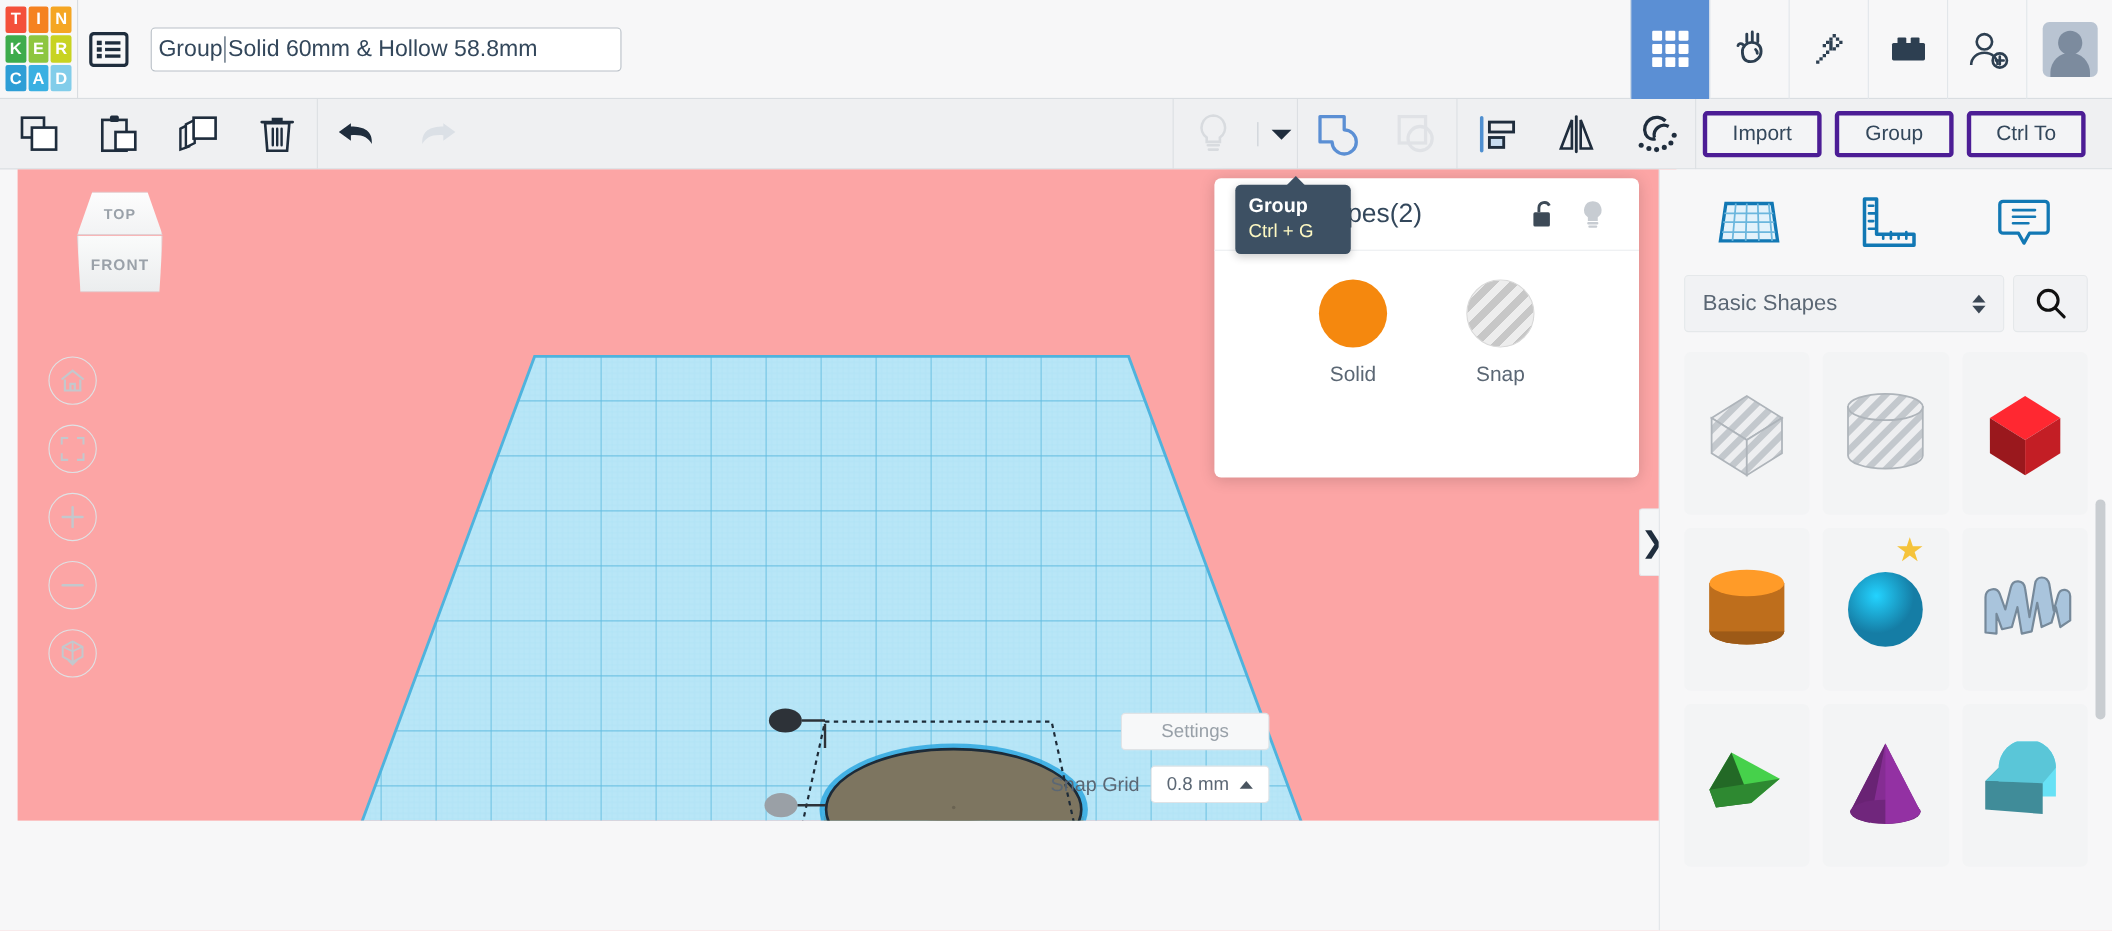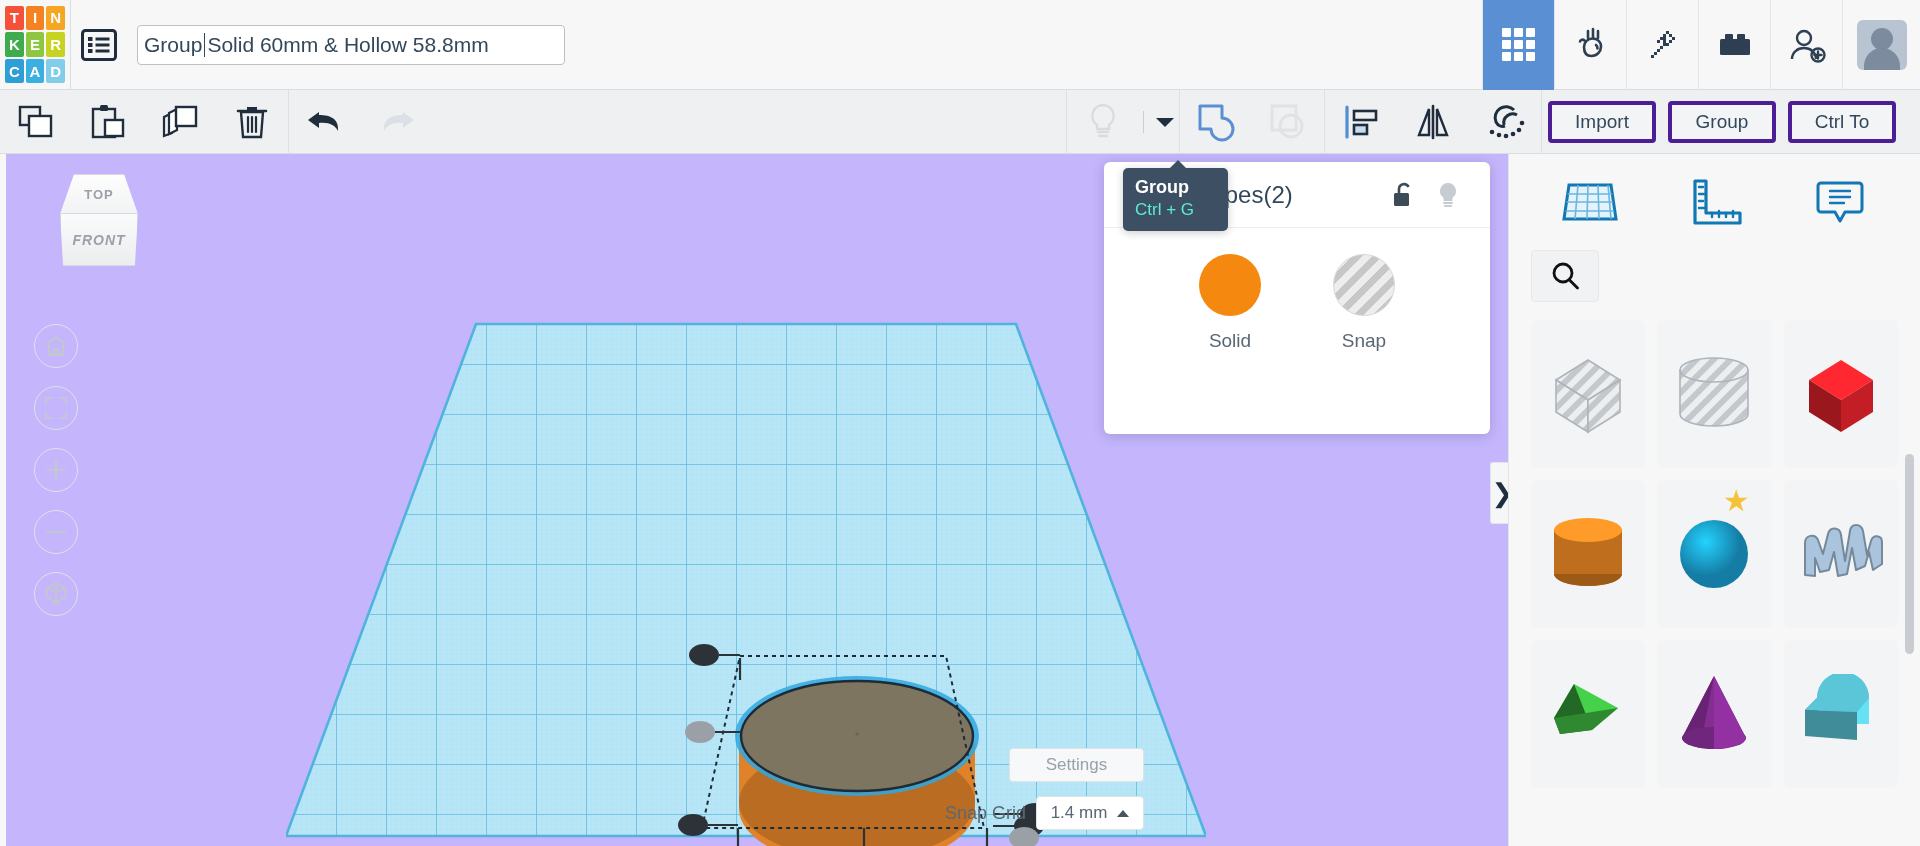--- a/index.html
+++ b/index.html
@@ -85,41 +85,41 @@
   .txt-btn {
     height: 42px; min-width: 108px; padding: 0 20px; margin: 0 6px;
     border: 4px solid #4c1d95; border-radius: 4px; background: #f3f4f6;
     font-size: 19px; color: #33475b; display:flex; align-items:center; justify-content:center;
   }
   .caret-btn { width: 40px; height: 64px; display:flex; align-items:center; justify-content:center;}
   .vline { width:1px; height: 22px; background:#c9ced4; }
 
   
   .canvas {
-    position: absolute; top: 154px; left: 6px; width: 1508px; height: 692px;
-    background: #c4b5fd; overflow: hidden;
+    position: absolute; top: 154px; left: 16px; width: 1508px; height: 592px;
+    background: #fca5a5; overflow: hidden;
   }
   .viewcube {
     position: absolute; left: 40px; top: 20px; width: 106px; height: 98px;
   }
   .vc-top {
     position:absolute; left: 14px; top: 0; width: 78px; height: 40px;
     background: linear-gradient(180deg,#fdfdfd,#f2f3f4);
     border: 1px solid #d7dade;
     clip-path: polygon(18% 0%, 82% 0%, 100% 100%, 0% 100%);
     display:flex; align-items:center; justify-content:center;
     font-size: 13px; font-weight: 700; color:#9aa1a9; letter-spacing: 1px;
   }
   .vc-front {
     position:absolute; left: 14px; top: 40px; width: 78px; height: 52px;
     background: linear-gradient(180deg,#fafbfb,#ebedee);
     border: 1px solid #d7dade; border-top: none;
     clip-path: polygon(0% 0%, 100% 0%, 96% 100%, 4% 100%);
     display:flex; align-items:center; justify-content:center;
-    font-size: 14px; font-weight: 700; color:#9aa1a9; letter-spacing: 1px; font-style: italic;
+    font-size: 14px; font-weight: 700; color:#9aa1a9; letter-spacing: 1px;
   }
   .navbtns { position: absolute; left: 28px; top: 170px; display:flex; flex-direction:column; gap: 18px;}
   .navbtn {
     width: 44px; height: 44px; border-radius: 50%; border: 1px solid #dfe2e5;
     display:flex; align-items:center; justify-content:center; background: transparent;
     color: #c3c8cd;
   }
   .plane { position:absolute; left: 280px; top: 160px; }
 
   
@@ -176,21 +176,21 @@
     position:absolute; left: 1123px; top: 168px; width: 105px;
     background: #3d5063; border-radius: 5px; padding: 8px 10px 10px 12px;
     box-shadow: 0 2px 8px rgba(0,0,0,.2);
   }
   .tooltip:before {
     content:''; position:absolute; top:-8px; left: 46px;
     border-left: 9px solid transparent; border-right: 9px solid transparent;
     border-bottom: 9px solid #3d5063;
   }
   .tooltip .t1 { color:#fff; font-size: 18px; font-weight: 700; line-height: 1.25; }
-  .tooltip .t2 { color:#5eead4; font-size: 17px; line-height: 1.3; }
+  .tooltip .t2 { color:#fef9c3; font-size: 17px; line-height: 1.3; }
 
   
   .rightpanel {
     position:absolute; top: 154px; right: 0; width: 412px; height: 692px;
     background: #f7f7f8; border-left: 1px solid #e2e5e8;
   }
   .rp-icons { display:flex; height: 96px; align-items:center; justify-content: space-around; padding: 0 18px; }
   .rp-icon { width: 86px; display:flex; align-items:center; justify-content:center; color:#1278b4; }
   .rp-search { display:flex; padding: 0 22px; gap: 8px; }
   .rp-select {
@@ -515,21 +515,21 @@
           <path d="M12 1v9M3 6l9 4 9-4" fill="none" stroke="#c3c8cd" stroke-width="1.6"></path>
           <path d="M12 10v12M8 18l4 4 4-4" fill="none" stroke="#c3c8cd" stroke-width="1.8"></path>
         </svg>
       </div>
     </div>
 
     <div class="settings-btn">Settings</div>
     <div class="snapgrid">
       <span class="lbl">Snap Grid</span>
       <div class="val">
-        <span>1.4 mm</span>
+        <span>0.8 mm</span>
         <span class="tri-up"></span>
       </div>
     </div>
   </div>
 
   <div class="collapse-handle">❯</div>
 
   <div class="shapes-popup">
     <div class="head">
       <div class="title">Shapes(2)</div>
@@ -587,20 +587,27 @@
         <svg width="50" height="50" viewBox="0 0 50 50">
           <path d="M6 6h38a3 3 0 0 1 3 3v23a3 3 0 0 1-3 3h-14l-5 9-5-9H6a3 3 0 0 1-3-3V9a3 3 0 0 1 3-3z" fill="none" stroke="#1278b4" stroke-width="3" stroke-linejoin="round"></path>
           <g stroke="#1278b4" stroke-width="2.4" stroke-linecap="round">
             <path d="M15 14h20M15 20h20M15 26h14"></path>
           </g>
         </svg>
       </div>
     </div>
 
     <div class="rp-search">
+      <div class="rp-select">
+        <span>Basic Shapes</span>
+        <span class="spin">
+            <i class="u"></i>
+            <i class="d"></i>
+          </span>
+      </div>
       <div class="rp-searchbtn">
         <svg width="30" height="30" viewBox="0 0 30 30">
           <circle cx="13" cy="12" r="9" fill="none" stroke="#111" stroke-width="2.8"></circle>
           <path d="M19.5 19l8 8" stroke="#111" stroke-width="2.8" stroke-linecap="round"></path>
         </svg>
       </div>
     </div>
 
     <div class="rp-grid" id="shapesGrid">
         <div class="shape-cell" title="Box Hole">

